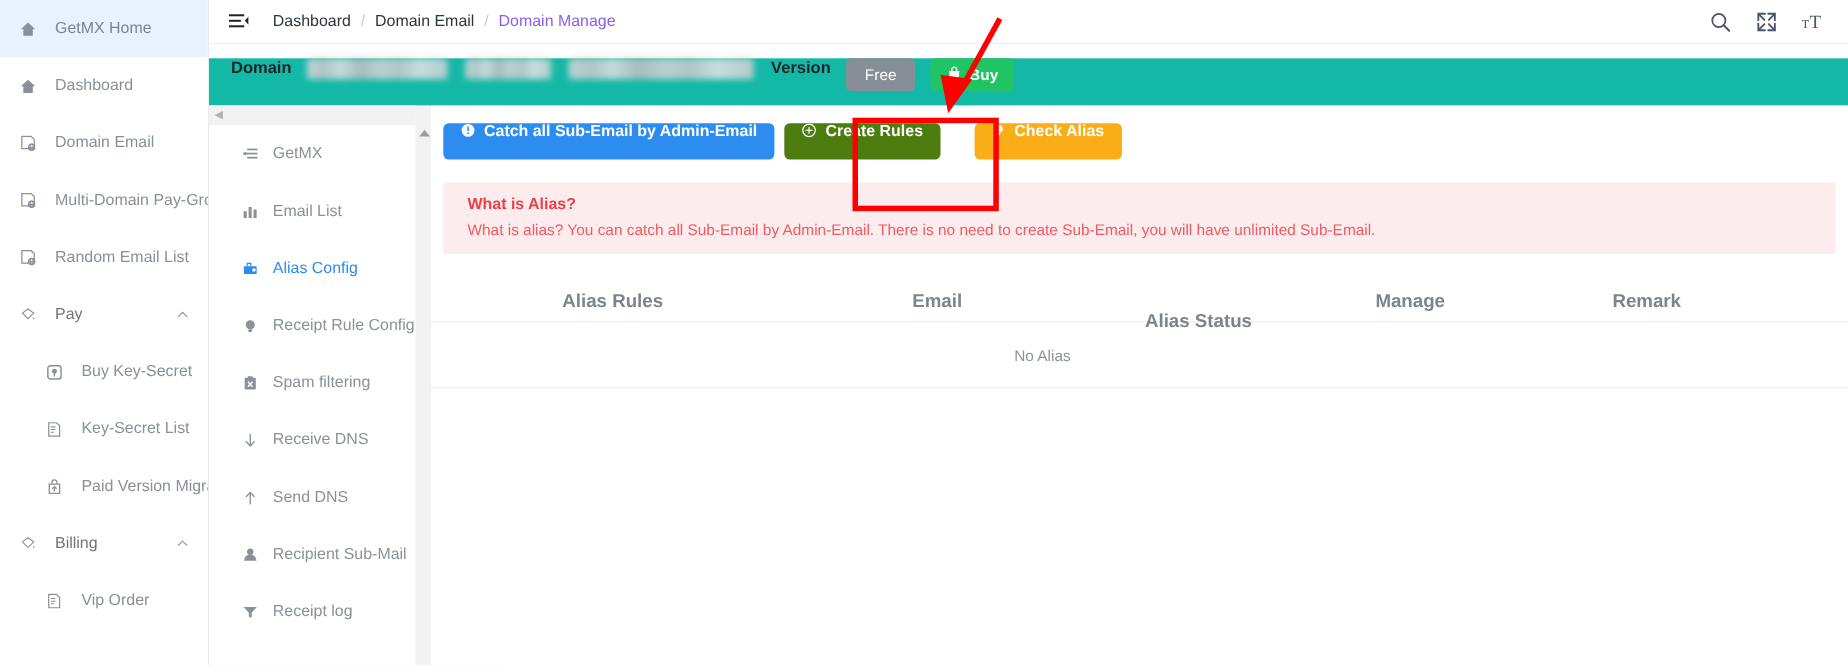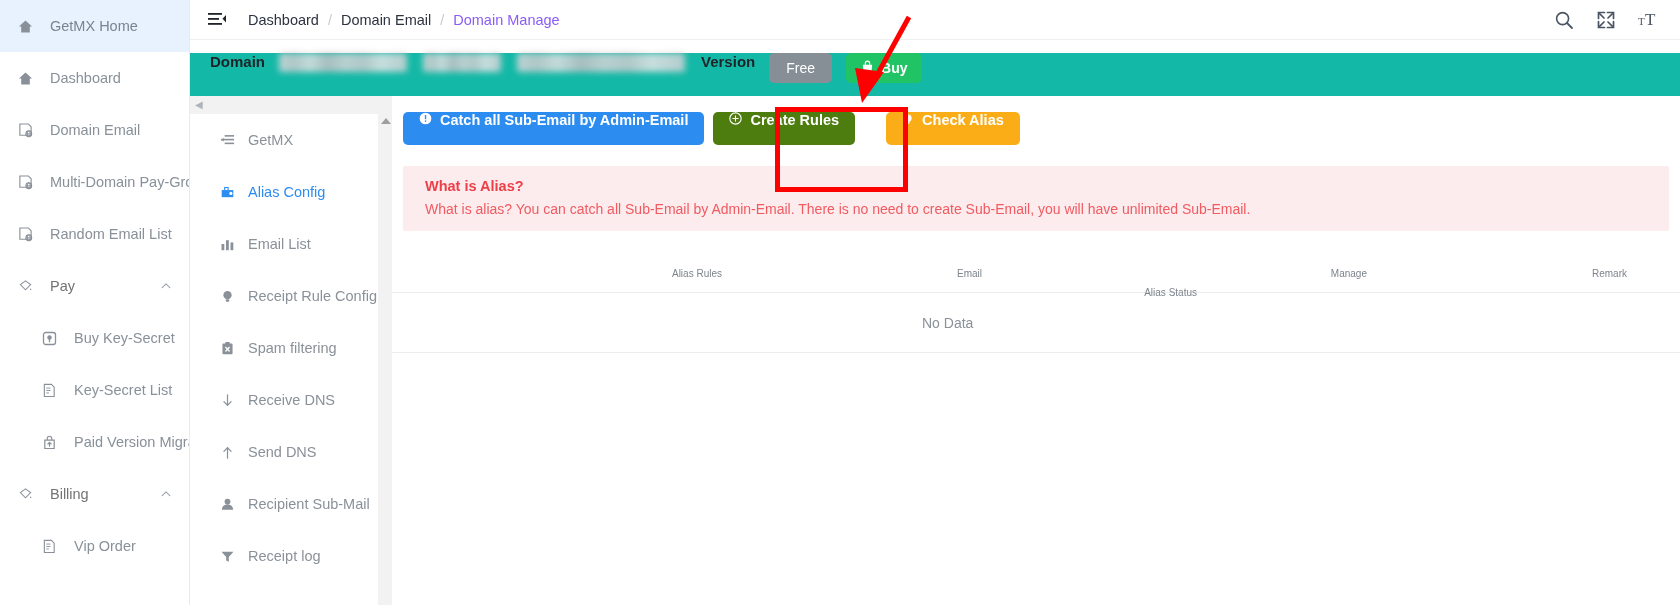--- a/index.html
+++ b/index.html
@@ -174,22 +174,22 @@
   .alert-body { color: #f05b61; font-size: 14px; }
 
   .table { margin: 24px 0 0 0; width: 100%; }
   .thead {
     display: flex; align-items: center;
     height: 38px;
     border-bottom: 1px solid #ececec;
     padding: 0 0 0 0;
   }
   .th {
-    color: #7d848c; font-size: 10px; font-weight: 400;
-    text-align: right;
+    color: #7d848c; font-size: 17px; font-weight: 700;
+    text-align: center;
   }
   .th.c1 { width: 330px; }
   .th.c2 { width: 260px; }
   .th.c3 { width: 215px; margin-top: 37px; }
   .th.c4 { width: 170px; }
   .th.c5 { width: 260px; }
   .no-data {
     text-align: left; padding-left: 530px;
     color: #8b9199; font-size: 14px;
     height: 60px; display: flex; align-items: center;
@@ -406,39 +406,39 @@
             <span class="sub-icon">
               <svg viewBox="0 0 16 16" width="15" height="15">
                 <rect x="5" y="2.2" width="10" height="1.7" fill="#8b9199"></rect>
                 <rect x="1" y="6.2" width="14" height="1.7" fill="#8b9199"></rect>
                 <rect x="5" y="10.2" width="10" height="1.7" fill="#8b9199"></rect>
                 <path d="M4 5.2 L1 7.1 L4 9 Z" fill="#8b9199"></path>
               </svg>
             </span>
             <span>GetMX</span>
           </div>
+          <div class="sub-item">
+            <span class="sub-icon">
+              <svg viewBox="0 0 16 16" width="15" height="15">
+                <rect x="1.6" y="7.5" width="3" height="6.6" fill="#8b9199"></rect>
+                <rect x="6.4" y="3.4" width="3" height="10.7" fill="#8b9199"></rect>
+                <rect x="11.2" y="5.8" width="3" height="8.3" fill="#8b9199"></rect>
+              </svg>
+            </span>
+            <span>Email List</span>
+          </div>
           <div class="sub-item active">
             <span class="sub-icon">
               <svg viewBox="0 0 16 16" width="15" height="15">
                 <path d="M1.8 5.4 H14.2 V13 H1.8 Z" fill="#2d8cf0"></path>
                 <path d="M5 5.4 V2.6 h3.6 V5.4" fill="none" stroke="#2d8cf0" stroke-width="1.2"></path>
                 <circle cx="11.6" cy="9" r="1.7" fill="#ffffff"></circle>
               </svg>
             </span>
             <span>Alias Config</span>
-          </div>
-          <div class="sub-item">
-            <span class="sub-icon">
-              <svg viewBox="0 0 16 16" width="15" height="15">
-                <rect x="1.6" y="7.5" width="3" height="6.6" fill="#8b9199"></rect>
-                <rect x="6.4" y="3.4" width="3" height="10.7" fill="#8b9199"></rect>
-                <rect x="11.2" y="5.8" width="3" height="8.3" fill="#8b9199"></rect>
-              </svg>
-            </span>
-            <span>Email List</span>
           </div>
           <div class="sub-item">
             <span class="sub-icon">
               <svg viewBox="0 0 16 16" width="15" height="15">
                 <circle cx="8" cy="6.6" r="4.4" fill="#8b9199"></circle>
                 <rect x="6.1" y="11" width="3.8" height="2.6" rx="1" fill="#8b9199"></rect>
               </svg>
             </span>
             <span>Receipt Rule Config</span>
           </div>
@@ -536,21 +536,21 @@
       </div>
 
       <div class="table">
         <div class="thead" id="table-header">
             <div class="th c1">Alias Rules</div>
             <div class="th c2">Email</div>
             <div class="th c3">Alias Status</div>
             <div class="th c4">Manage</div>
             <div class="th c5">Remark</div>
           </div>
-        <div class="no-data">No Data</div>
+        <div class="no-data">No Alias</div>
       </div>
 
     </main>
   </div>
 
   <div class="annot-box" style="left:775px; top:107px; width:133px; height:85px;"></div>
 
   <svg class="annot-arrow" width="1680" height="605" aria-hidden="true">
     <line x1="909" y1="17" x2="876" y2="77" stroke="#ff0000" stroke-width="5"></line>
     <polygon points="862,103 884,72 855,68" fill="#ff0000"></polygon>

